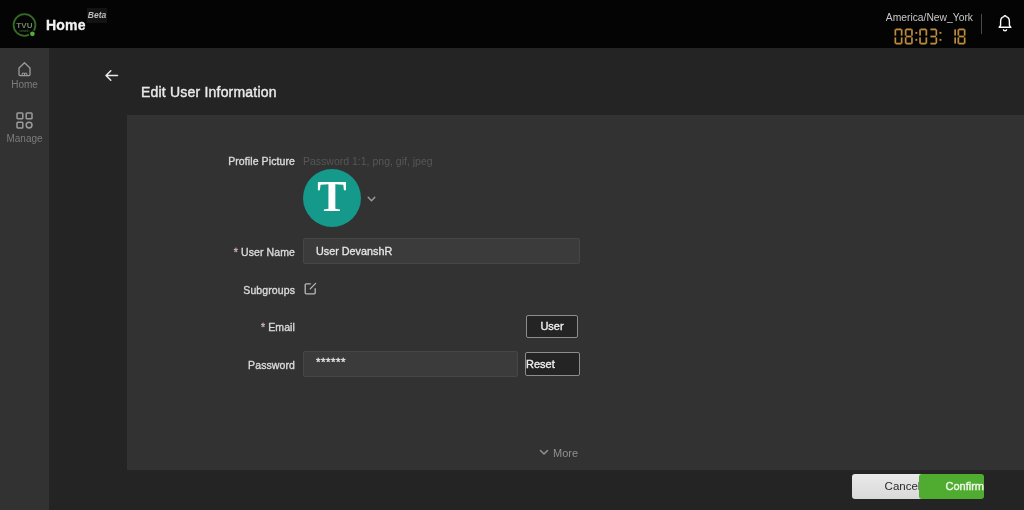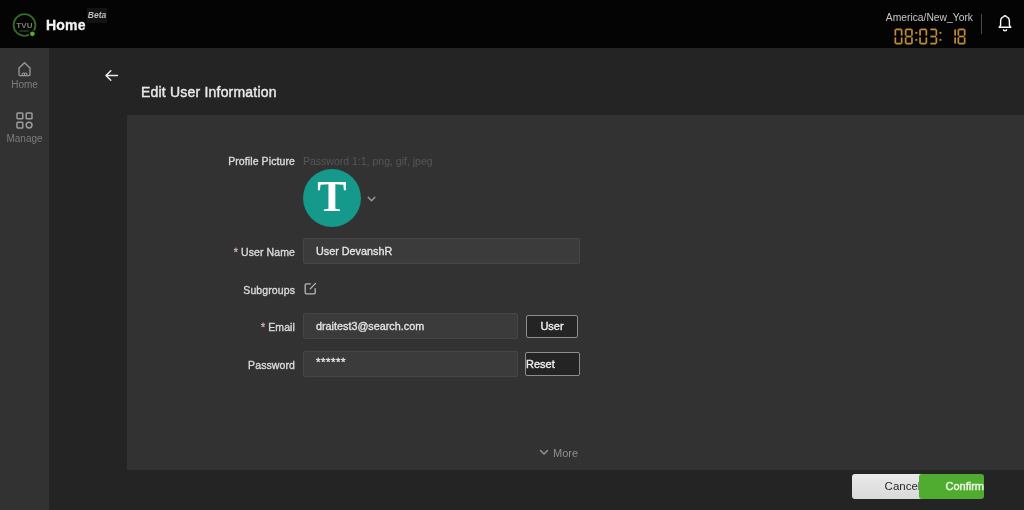--- a/index.html
+++ b/index.html
@@ -121,21 +121,20 @@
   <div class="abs lbl" style="left:0;top:131px;width:168px;text-align:right;"><span style="color:#c0403c;">* </span>User Name</div>
   <div class="abs itx" style="left:176px;top:123px;width:277px;height:26px;background:#3b3b3b;border:1px solid #464646;border-radius:2px;line-height:24px;padding-left:12px;">User DevanshR</div>
 
   <div class="abs lbl" style="left:0;top:169px;width:168px;text-align:right;">Subgroups</div>
   <svg class="abs" style="left:177px;top:167px;" width="13" height="13" viewBox="0 0 13 13">
     <path d="M11.2 6.2 V10.7 A1.1 1.1 0 0 1 10.1 11.8 H2.3 A1.1 1.1 0 0 1 1.2 10.7 V2.9 A1.1 1.1 0 0 1 2.3 1.8 H6.8" fill="none" stroke="#b9b9b9" stroke-width="1.3"></path>
     <path d="M11.6 1.4 L6.2 6.9" fill="none" stroke="#b9b9b9" stroke-width="1.3" stroke-linecap="round"></path>
   </svg>
 
   <div class="abs lbl" style="left:0;top:206px;width:168px;text-align:right;"><span style="color:#c0403c;">* </span>Email</div>
-  <div class="abs itx" style="left:176px;top:198px;width:215px;height:26px;background:#3b3b3b;border:1px solid #464646;border-radius:2px;line-height:24px;padding-left:12px;">draitest3@search.com</div>
   <div class="abs btx" style="left:399px;top:200px;width:52px;height:23px;background:#242424;border:1px solid #8d8d8d;border-radius:2px;text-align:center;line-height:21px;">User</div>
 
   <div class="abs lbl" style="left:0;top:244px;width:168px;text-align:right;">Password</div>
   <div class="abs" style="left:176px;top:236px;width:215px;height:26px;background:#3b3b3b;border:1px solid #464646;border-radius:2px;">
     <span class="abs" style="left:12px;top:4px;font-size:11.5px;color:#e6e6e6;-webkit-text-stroke:0.3px #e6e6e6;letter-spacing:0.5px;">******</span>
   </div>
   <div class="abs btx" style="left:398px;top:237px;width:55px;height:24px;background:#242424;border:1px solid #8d8d8d;border-radius:2px;text-align:left;line-height:22px;">Reset</div>
 
   <svg class="abs" style="left:412px;top:334px;" width="10" height="7" viewBox="0 0 10 7">
     <path d="M1.5 1.5 L5 5 L8.5 1.5" fill="none" stroke="#8f8f8f" stroke-width="1.6" stroke-linecap="round" stroke-linejoin="round"></path>

